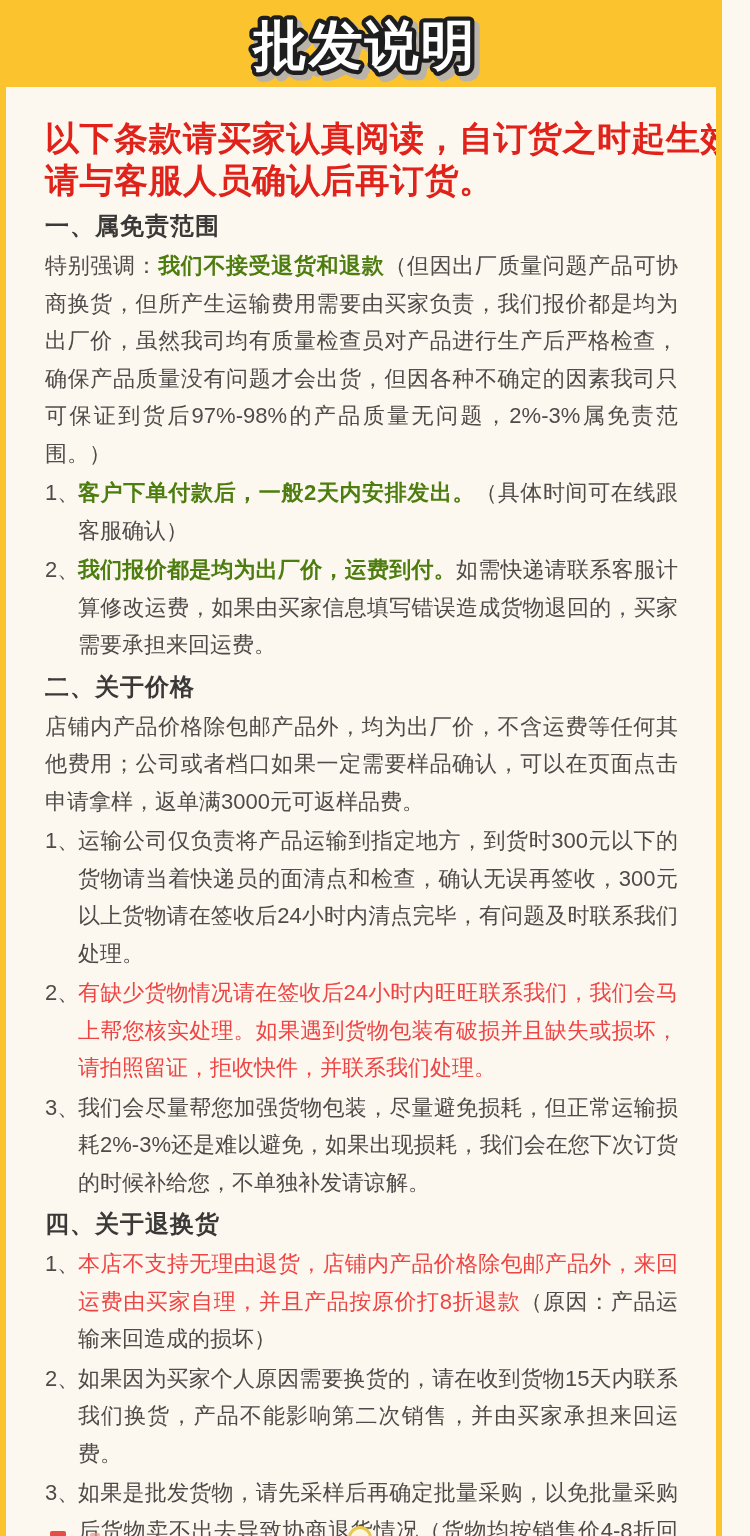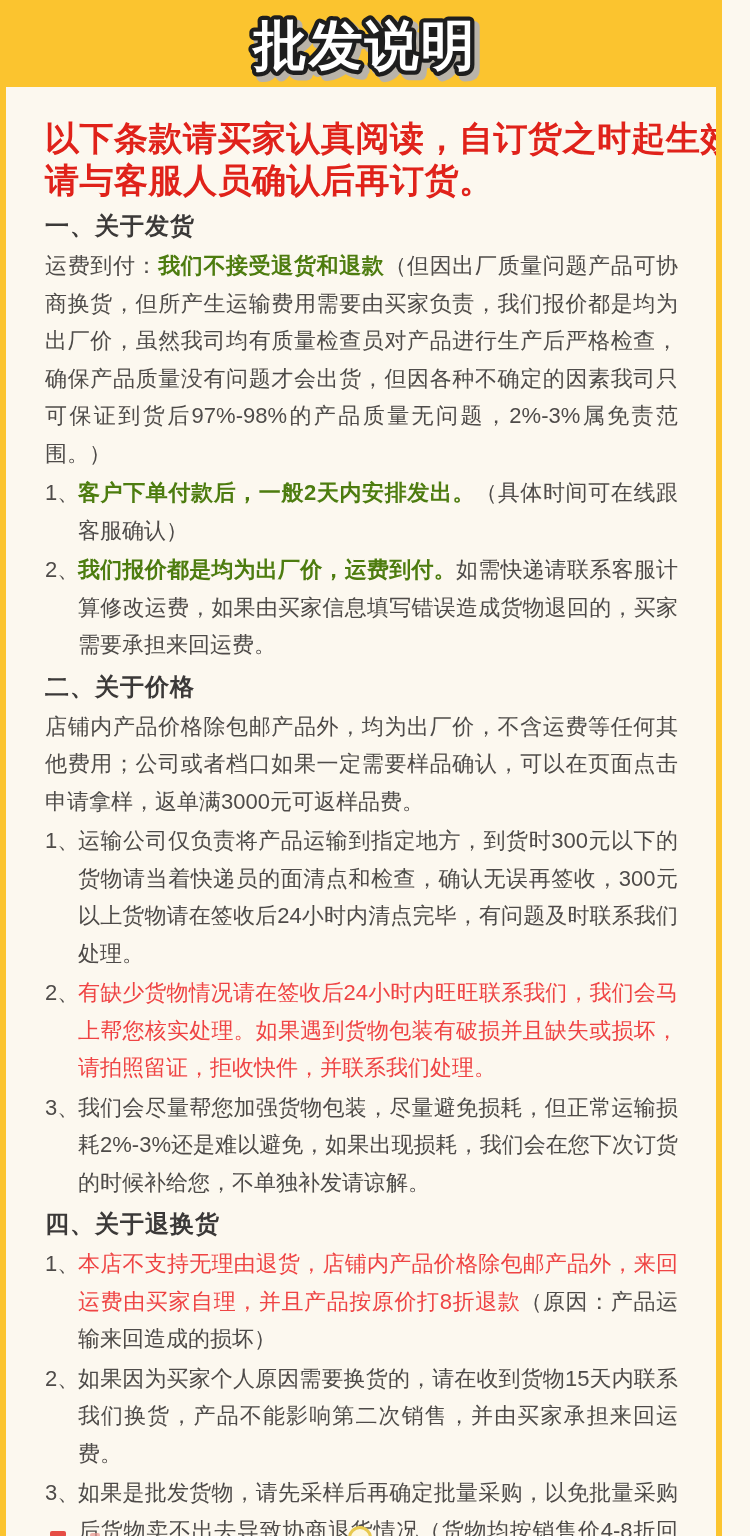--- a/index.html
+++ b/index.html
@@ -96,23 +96,23 @@
     </svg>
   </div>
 
   <div class="content">
 
     <div class="notice">
       <div>以下条款请买家认真阅读，自订货之时起生效，如有异议，</div>
       <div>请与客服人员确认后再订货。</div>
     </div>
 
-    <h2>一、关于发货</h2>
+    <h2>一、属免责范围</h2>
 
-    <p class="body-text"><span>运费到付：</span><span class="em">我们不接受退货和退款</span><span>（但因出厂质量问题产品可协商换货，但所产生运输费用需要由买家负责，我们报价都是均为出厂价，虽然我司均有质量检查员对产品进行生产后严格检查，确保产品质量没有问题才会出货，但因各种不确定的因素我司只可保证到货后97%-98%的产品质量无问题，2%-3%属免责范围。）</span></p>
+    <p class="body-text"><span>特别强调：</span><span class="em">我们不接受退货和退款</span><span>（但因出厂质量问题产品可协商换货，但所产生运输费用需要由买家负责，我们报价都是均为出厂价，虽然我司均有质量检查员对产品进行生产后严格检查，确保产品质量没有问题才会出货，但因各种不确定的因素我司只可保证到货后97%-98%的产品质量无问题，2%-3%属免责范围。）</span></p>
 
     <div class="item">
       <span class="num">1、</span>
       <span class="txt"><span class="em">客户下单付款后，一般2天内安排发出。</span><span>（具体时间可在线跟客服确认）</span></span>
     </div>
 
     <div class="item">
       <span class="num">2、</span>
       <span class="txt"><span class="em">我们报价都是均为出厂价，运费到付。</span><span>如需快递请联系客服计算修改运费，如果由买家信息填写错误造成货物退回的，买家需要承担来回运费。</span></span>
     </div>

